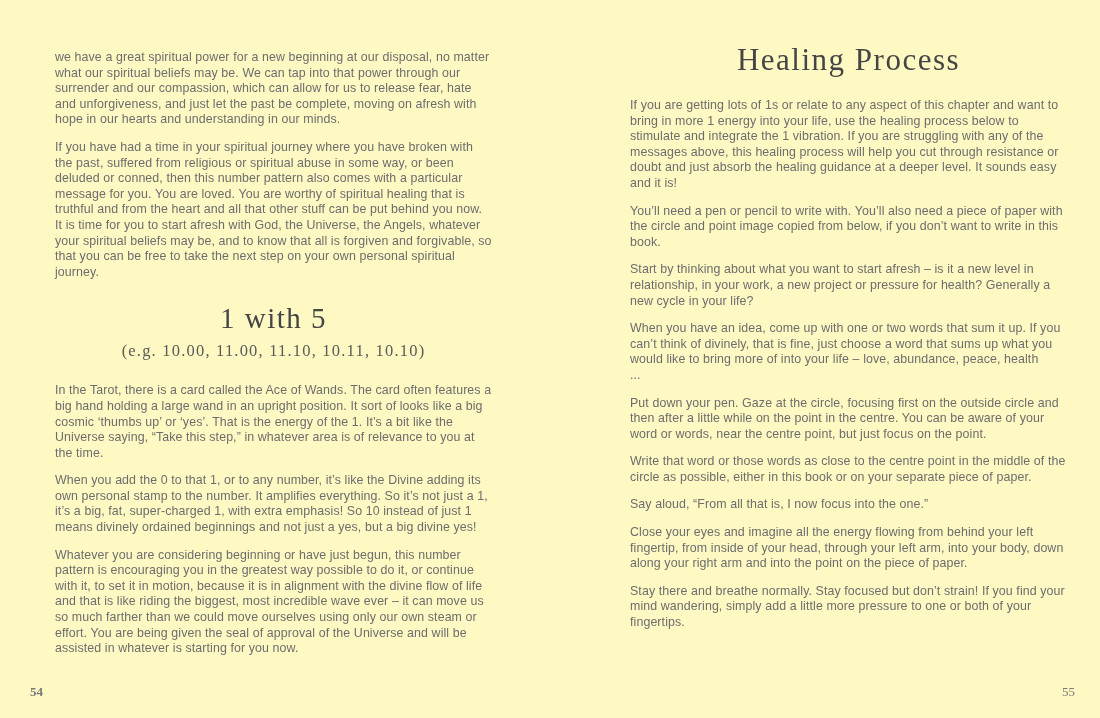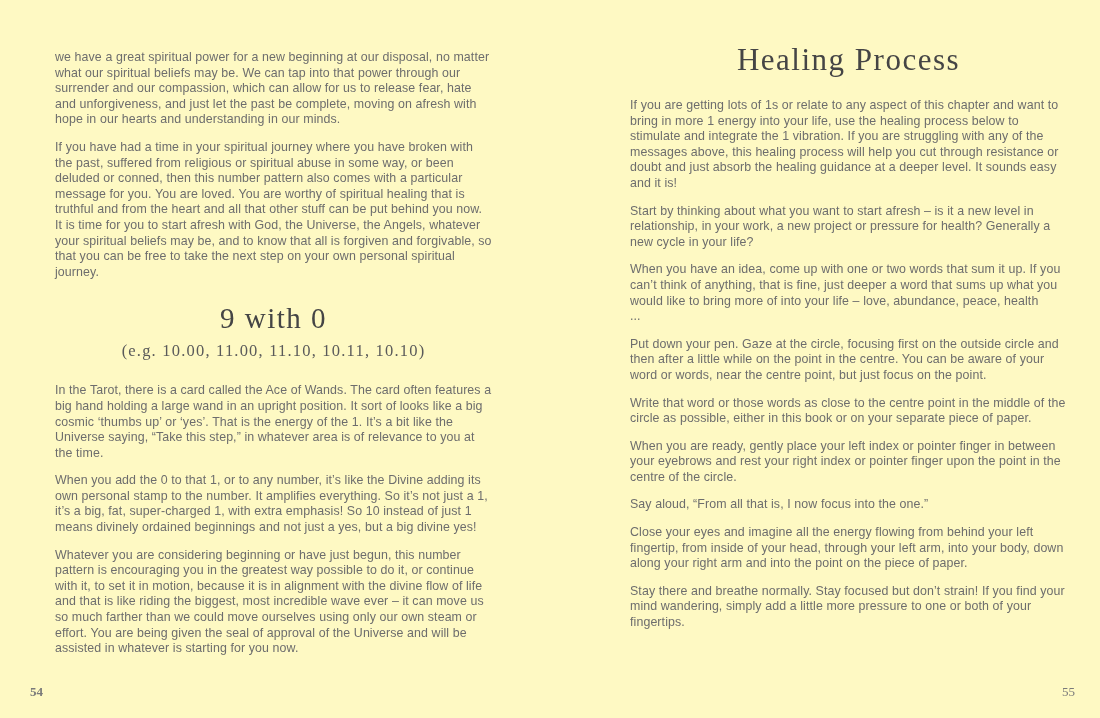--- a/index.html
+++ b/index.html
@@ -83,39 +83,39 @@
 </style>
 </head>
 <body>
 
 <div class="spread">
 
   <div class="page page-left">
     <div class="page-body">
       <p>we have a great spiritual power for a new beginning at our disposal, no matter what our spiritual beliefs may be. We can tap into that power through our surrender and our compassion, which can allow for us to release fear, hate and unforgiveness, and just let the past be complete, moving on afresh with hope in our hearts and understanding in our minds.</p>
       <p>If you have had a time in your spiritual journey where you have broken with the past, suffered from religious or spiritual abuse in some way, or been deluded or conned, then this number pattern also comes with a particular message for you. You are loved. You are worthy of spiritual healing that is truthful and from the heart and all that other stuff can be put behind you now. It is time for you to start afresh with God, the Universe, the Angels, whatever your spiritual beliefs may be, and to know that all is forgiven and forgivable, so that you can be free to take the next step on your own personal spiritual journey.</p>
-      <h2 class="section-heading">9 with 0</h2>
+      <h2 class="section-heading">1 with 5</h2>
       <div class="section-subheading">(e.g. 10.00, 11.00, 11.10, 10.11, 10.10)</div>
       <p>In the Tarot, there is a card called the Ace of Wands. The card often features a big hand holding a large wand in an upright position. It sort of looks like a big cosmic ‘thumbs up’ or ‘yes’. That is the energy of the 1. It’s a bit like the Universe saying, “Take this step,” in whatever area is of relevance to you at the time.</p>
       <p>When you add the 0 to that 1, or to any number, it’s like the Divine adding its own personal stamp to the number. It amplifies everything. So it’s not just a 1, it’s a big, fat, super-charged 1, with extra emphasis! So 10 instead of just 1 means divinely ordained beginnings and not just a yes, but a big divine yes!</p>
       <p>Whatever you are considering beginning or have just begun, this number pattern is encouraging you in the greatest way possible to do it, or continue with it, to set it in motion, because it is in alignment with the divine flow of life and that is like riding the biggest, most incredible wave ever – it can move us so much farther than we could move ourselves using only our own steam or effort. You are being given the seal of approval of the Universe and will be assisted in whatever is starting for you now.</p>
     </div>
     <div class="page-number page-number-left">54</div>
   </div>
 
   <div class="page page-right">
     <div class="page-body">
       <h1 class="chapter-heading">Healing Process</h1>
       <p>If you are getting lots of 1s or relate to any aspect of this chapter and want to bring in more 1 energy into your life, use the healing process below to stimulate and integrate the 1 vibration. If you are struggling with any of the messages above, this healing process will help you cut through resistance or doubt and just absorb the healing guidance at a deeper level. It sounds easy and it is!</p>
+      <p>You’ll need a pen or pencil to write with. You’ll also need a piece of paper with the circle and point image copied from below, if you don’t want to write in this book.</p>
       <p>Start by thinking about what you want to start afresh – is it a new level in relationship, in your work, a new project or pressure for health? Generally a new cycle in your life?</p>
-      <p>When you have an idea, come up with one or two words that sum it up. If you can’t think of anything, that is fine, just deeper a word that sums up what you would like to bring more of into your life – love, abundance, peace, health
+      <p>When you have an idea, come up with one or two words that sum it up. If you can’t think of divinely, that is fine, just choose a word that sums up what you would like to bring more of into your life – love, abundance, peace, health
 ...</p>
       <p>Put down your pen. Gaze at the circle, focusing first on the outside circle and then after a little while on the point in the centre. You can be aware of your word or words, near the centre point, but just focus on the point.</p>
       <p>Write that word or those words as close to the centre point in the middle of the circle as possible, either in this book or on your separate piece of paper.</p>
-      <p>When you are ready, gently place your left index or pointer finger in between your eyebrows and rest your right index or pointer finger upon the point in the centre of the circle.</p>
       <p>Say aloud, “From all that is, I now focus into the one.”</p>
       <p>Close your eyes and imagine all the energy flowing from behind your left fingertip, from inside of your head, through your left arm, into your body, down along your right arm and into the point on the piece of paper.</p>
       <p>Stay there and breathe normally. Stay focused but don’t strain! If you find your mind wandering, simply add a little more pressure to one or both of your fingertips.</p>
     </div>
     <div class="page-number page-number-right">55</div>
   </div>
 
 </div>
 
 </body></html>

